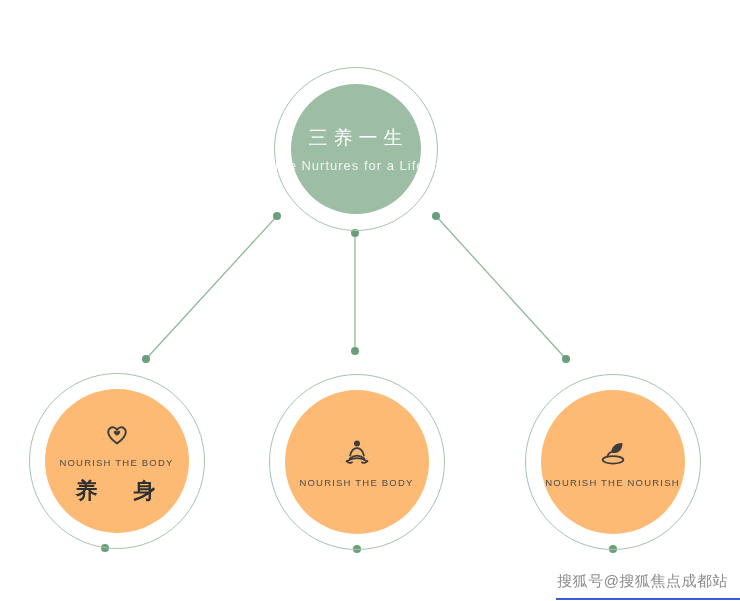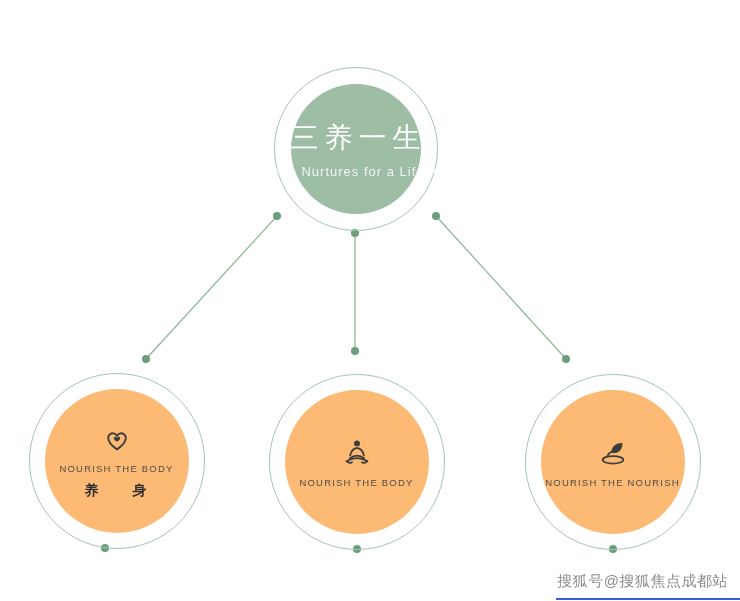--- a/index.html
+++ b/index.html
@@ -10,34 +10,34 @@
   .connector-svg{position:absolute;left:0;top:0;width:740px;height:601px;}
 
   
   .ring{position:absolute;border:1.5px solid #a6c4ac;border-radius:50%;box-sizing:border-box;}
   .fill-circle{position:absolute;border-radius:50%;display:flex;flex-direction:column;
     align-items:center;justify-content:center;text-align:center;}
 
   
   .root-ring{left:274px;top:67px;width:164px;height:164px;}
   .root-fill{left:15.5px;top:15.5px;width:130px;height:130px;background:#9dbda4;}
-  .root-title{color:#ffffff;font-size:28px;letter-spacing:6px;font-weight:500;
+  .root-title{color:#ffffff;font-size:19px;letter-spacing:6px;font-weight:500;
     text-indent:6px;white-space:nowrap;}
   .root-subtitle{color:rgba(255,255,255,0.85);font-size:13px;letter-spacing:1px;
     margin-top:7px;white-space:nowrap;}
 
   
   .node-ring{width:176px;height:176px;}
   .node-body{left:29px;top:373px;}
   .node-mind{left:269px;top:374px;}
   .node-spirit{left:525px;top:374px;}
   .node-fill{left:14.5px;top:14.5px;width:144px;height:144px;background:#fdba74;}
   .node-icon{height:36px;display:flex;align-items:center;justify-content:center;margin-bottom:5px;}
   .node-en{color:#4b4b4b;font-size:9.5px;letter-spacing:1.2px;white-space:nowrap;}
-  .node-zh{color:#2f2f2f;font-size:14px;font-weight:700;letter-spacing:2px;
+  .node-zh{color:#2f2f2f;font-size:22px;font-weight:700;letter-spacing:2px;
     word-spacing:26px;margin-top:8px;white-space:nowrap;}
 
   
   .watermark{position:absolute;right:12px;bottom:10px;color:#8c8c8c;font-size:15px;
     letter-spacing:0.5px;white-space:nowrap;}
   .watermark-underline{position:absolute;right:0;bottom:1px;width:184px;height:2px;background:#3c5bd8;}
 </style>
 </head>
 <body>
 

